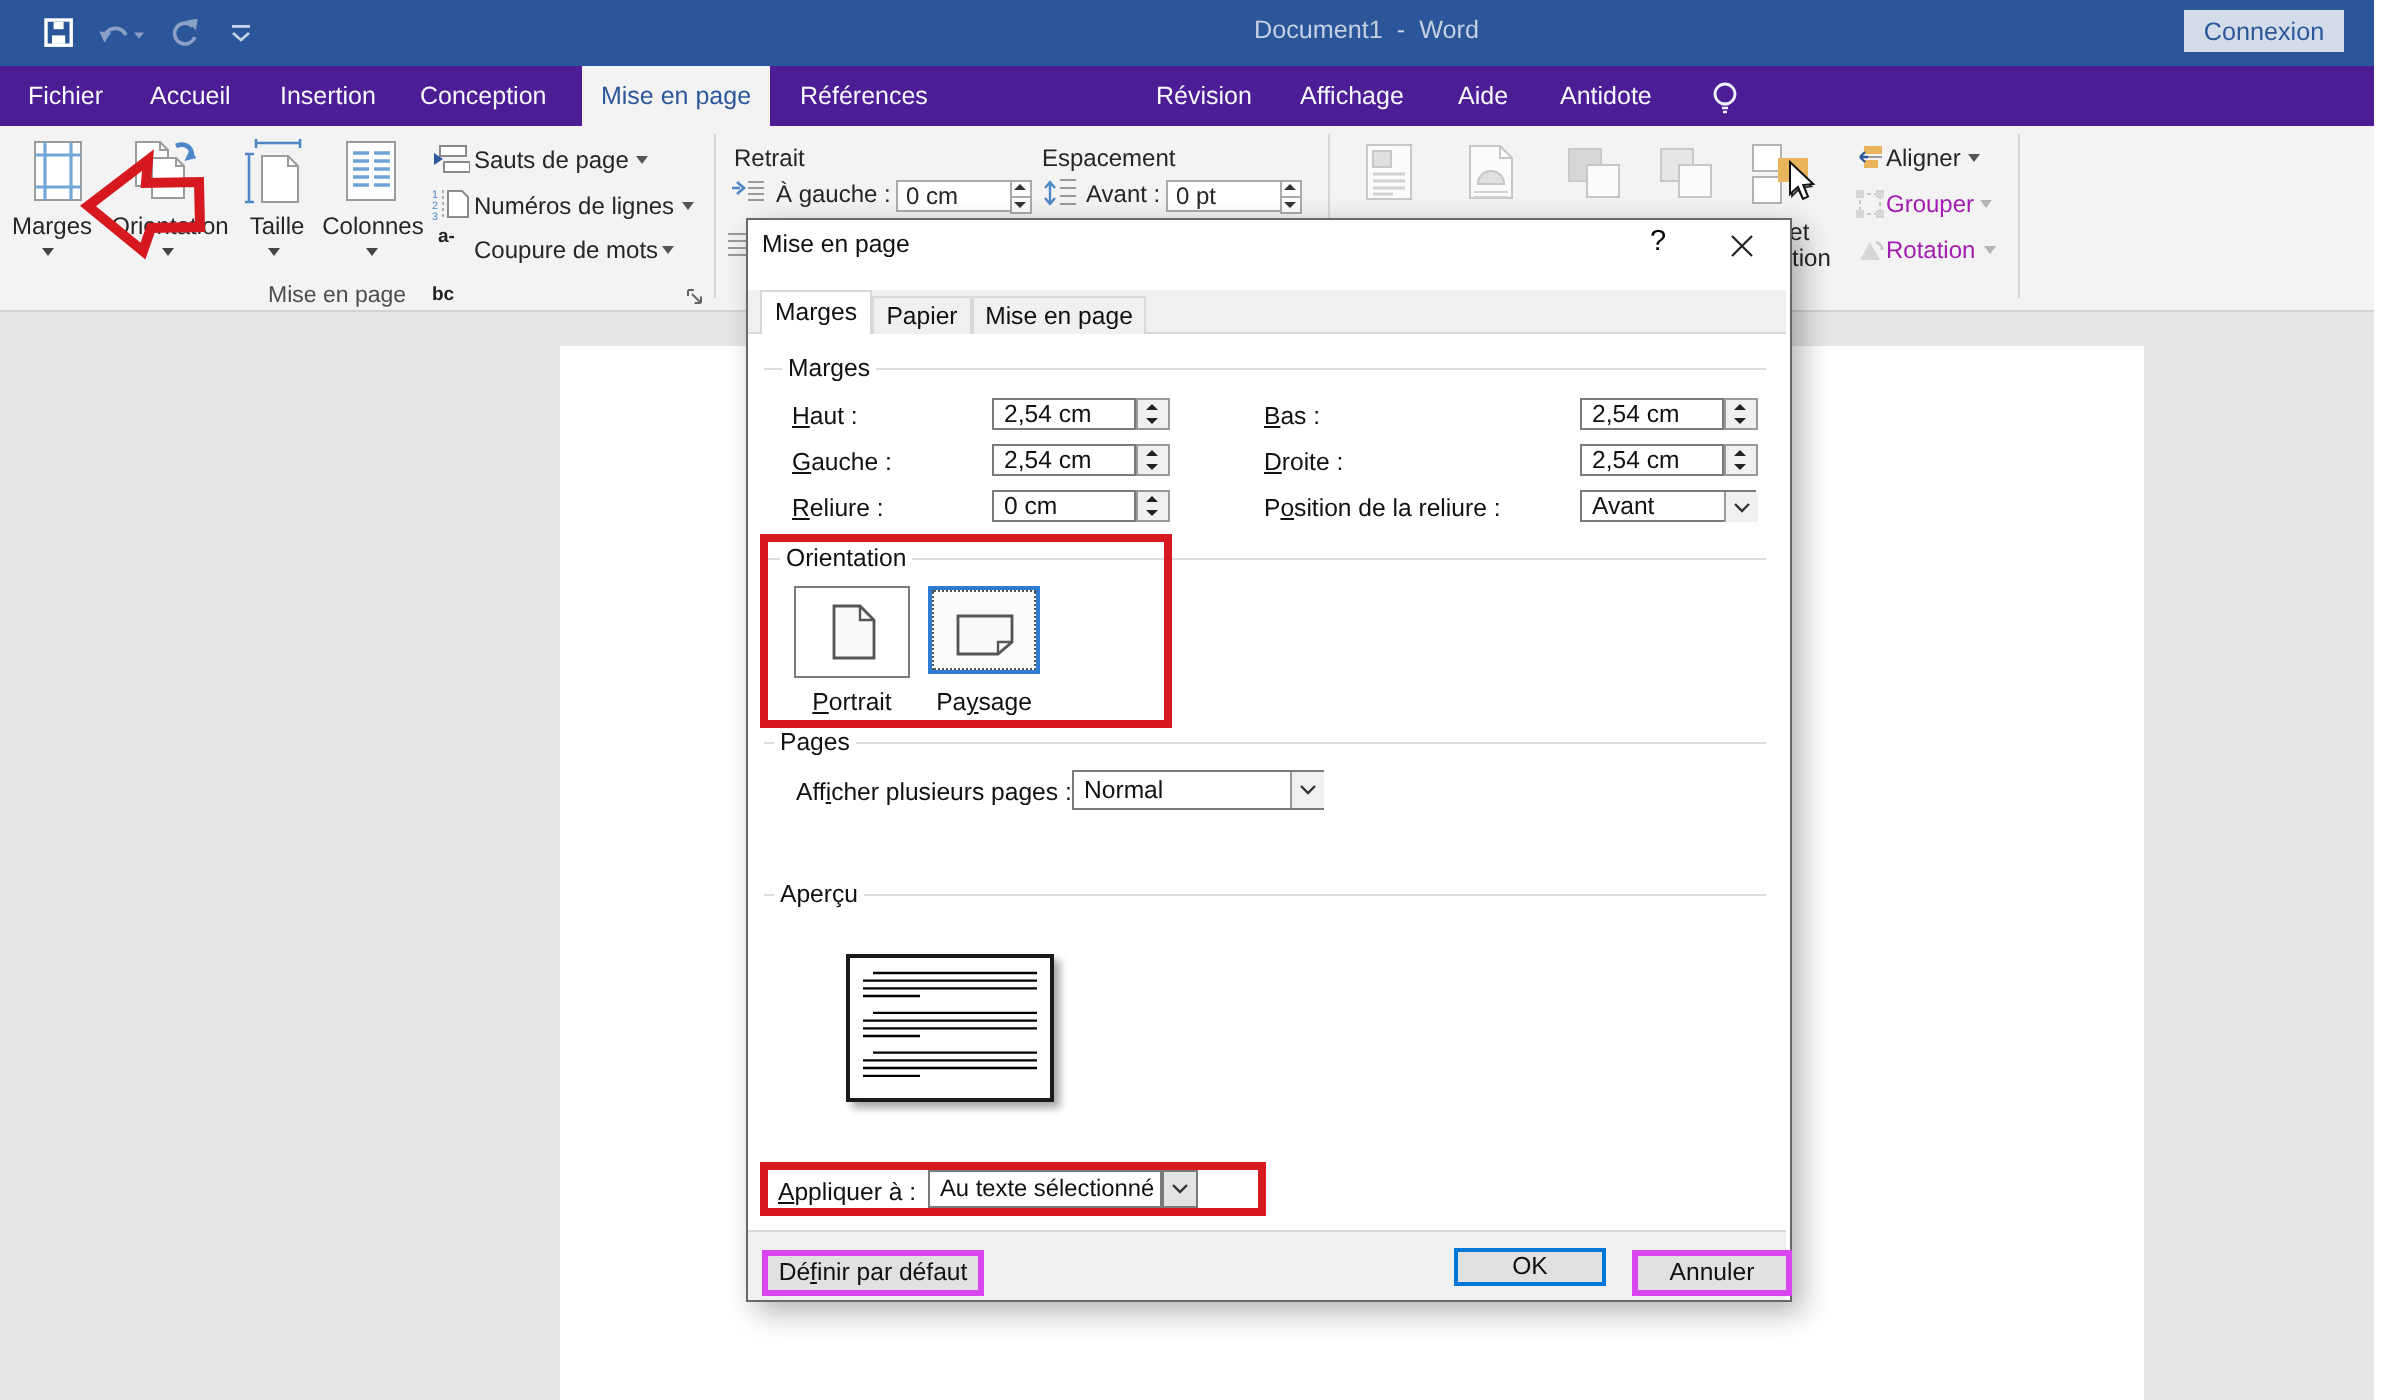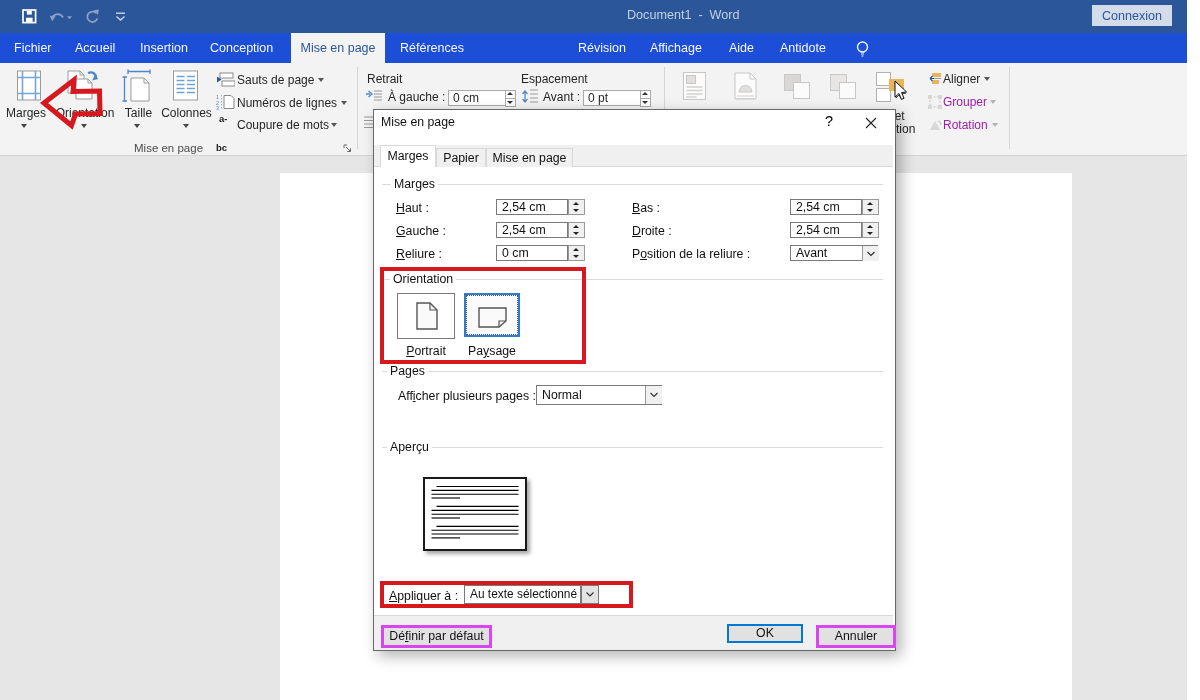--- a/index.html
+++ b/index.html
@@ -1,21 +1,21 @@
 <!DOCTYPE html>
 <html><head>
 <meta charset="utf-8">
 <style>
   html,body{margin:0;padding:0;}
   #app{position:relative;width:1187px;height:700px;overflow:hidden;
        font-family:"Liberation Sans",sans-serif;background:#e6e6e6;}
   .abs{position:absolute;}
   
   #tbar{position:absolute;left:0;top:0;width:1200px;height:33px;background:#2b579a;}
-  #tabrow{position:absolute;left:0;top:33px;width:1200px;height:30px;background:#1d4ed8;}
+  #tabrow{position:absolute;left:0;top:33px;width:1200px;height:30px;background:#4c1d95;}
   .tab{position:absolute;top:0;height:30px;line-height:30px;color:#f5f8fc;font-size:12.5px;white-space:nowrap;}
   #activetab{position:absolute;left:291px;top:0;width:94px;height:30px;background:#f3f3f3;}
   #activetab span{position:absolute;left:0;width:94px;text-align:center;top:0;height:30px;line-height:30px;color:#2b579a;font-size:12.5px;}
   
   #ribbon{position:absolute;left:0;top:63px;width:1200px;height:92px;background:#f3f3f3;border-bottom:1px solid #d5d2cf;}
   .rbtxt{position:absolute;font-size:12px;color:#262626;white-space:nowrap;}
   .rgray{color:#a21caf;}
   .sep{position:absolute;top:4px;width:1px;height:82px;background:#d8d6d4;}
   .grplbl{position:absolute;top:79px;font-size:11.5px;color:#4d4d4d;white-space:nowrap;}
   .darr{position:absolute;width:0;height:0;border-left:3.5px solid transparent;border-right:3.5px solid transparent;border-top:4px solid #444;}

